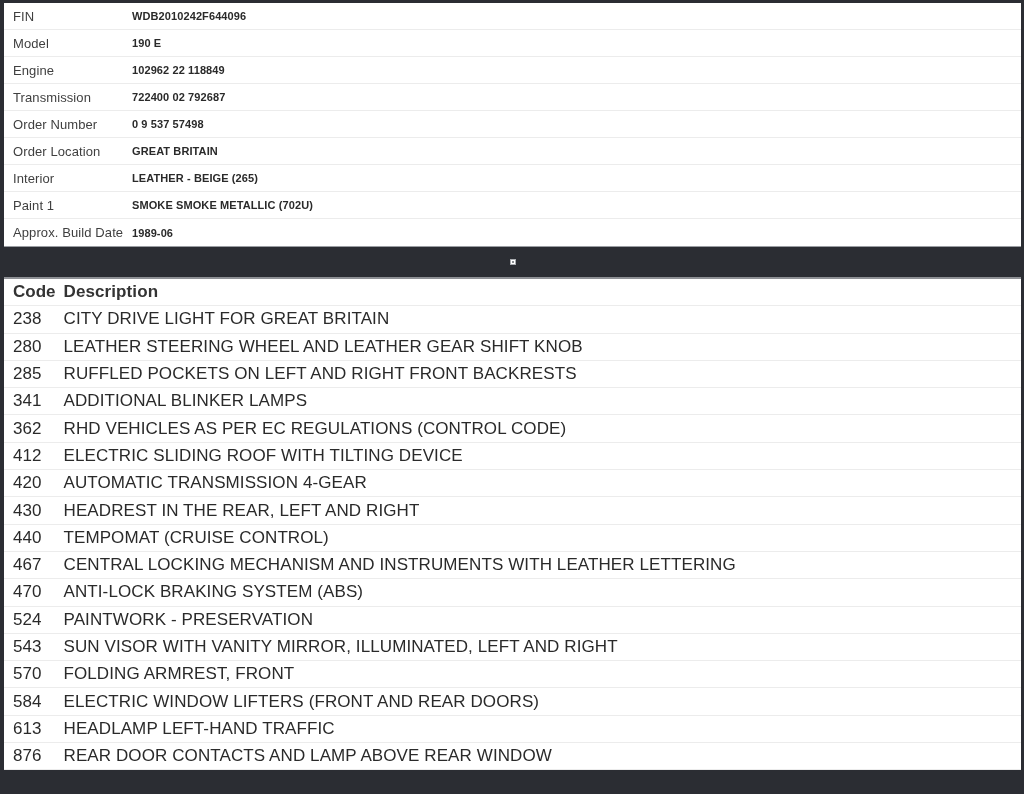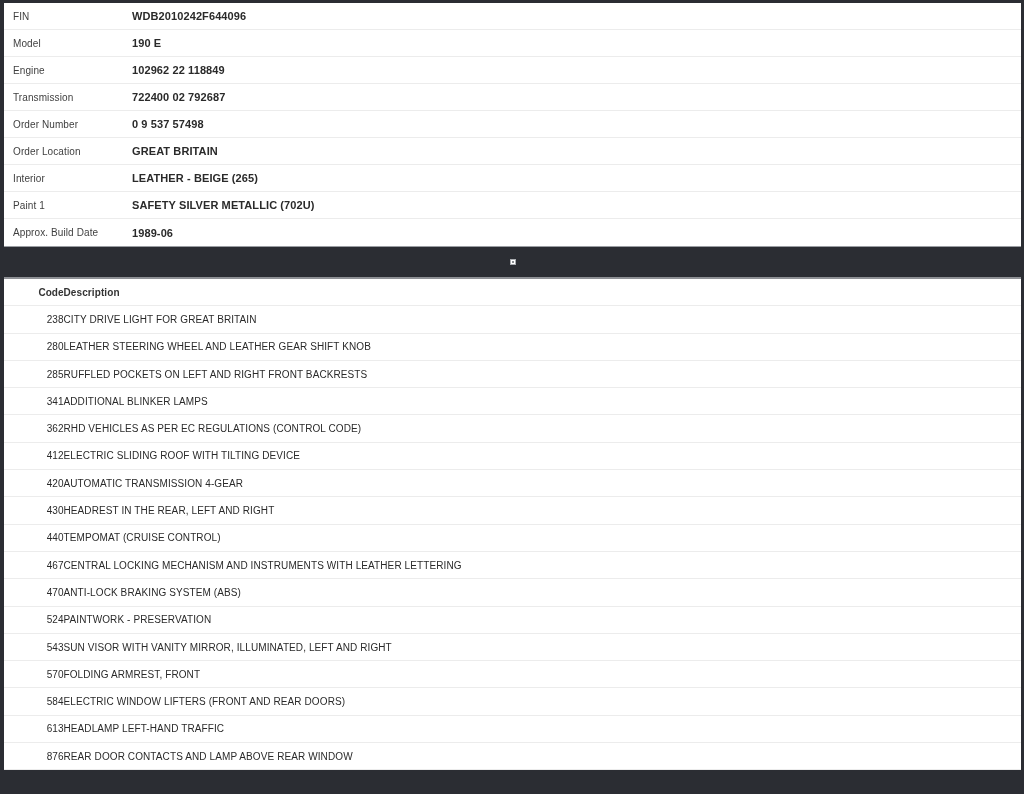--- a/index.html
+++ b/index.html
@@ -29,21 +29,21 @@
     align-items: center;
     height: 27px;
     padding-left: 9px;
     border-bottom: 1px solid #ececec;
     background: #ffffff;
   }
   .card.info .row:last-child { border-bottom: none; }
   .label-cell {
     width: 119px;
     flex: 0 0 119px;
-    font-size: 10px;
+    font-size: 13px;
     color: #3f3f3f;
     letter-spacing: 0.1px;
     white-space: nowrap;
   }
   .value-cell {
     font-size: 11px;
     color: #2a2a2a;
     letter-spacing: 0.1px;
     white-space: nowrap;
     font-weight: bold;
@@ -67,27 +67,26 @@
   }
   .broken-dot::after {
     content: "";
     width: 2px; height: 2px;
     background: #8a8d91;
   }
   .codes .row { height: 27.3px; }
   .code-cell {
     width: 50.5px;
     flex: 0 0 50.5px;
-    font-size: 10px;
+    font-size: 17px;
     color: #2a2a2a;
     white-space: nowrap;
-    text-align: right;
   }
   .desc-cell {
-    font-size: 10px;
+    font-size: 17px;
     color: #2a2a2a;
     letter-spacing: 0.1px;
     white-space: nowrap;
   }
   .codes .header-row .code-cell,
   .codes .header-row .desc-cell {
     font-weight: 700;
     color: #333333;
   }
 </style>
@@ -129,21 +128,21 @@
     <span class="value-cell">GREAT BRITAIN</span>
   </div>
 
   <div class="row">
     <span class="label-cell">Interior</span>
     <span class="value-cell">LEATHER - BEIGE (265)</span>
   </div>
 
   <div class="row">
     <span class="label-cell">Paint 1</span>
-    <span class="value-cell">SAFETY SILVER METALLIC (702U)</span>
+    <span class="value-cell">SMOKE SMOKE METALLIC (702U)</span>
   </div>
 
   <div class="row">
     <span class="label-cell">Approx. Build Date</span>
     <span class="value-cell">1989-06</span>
   </div>
 </div>
     </section>
 
     <div class="dark-gap">

